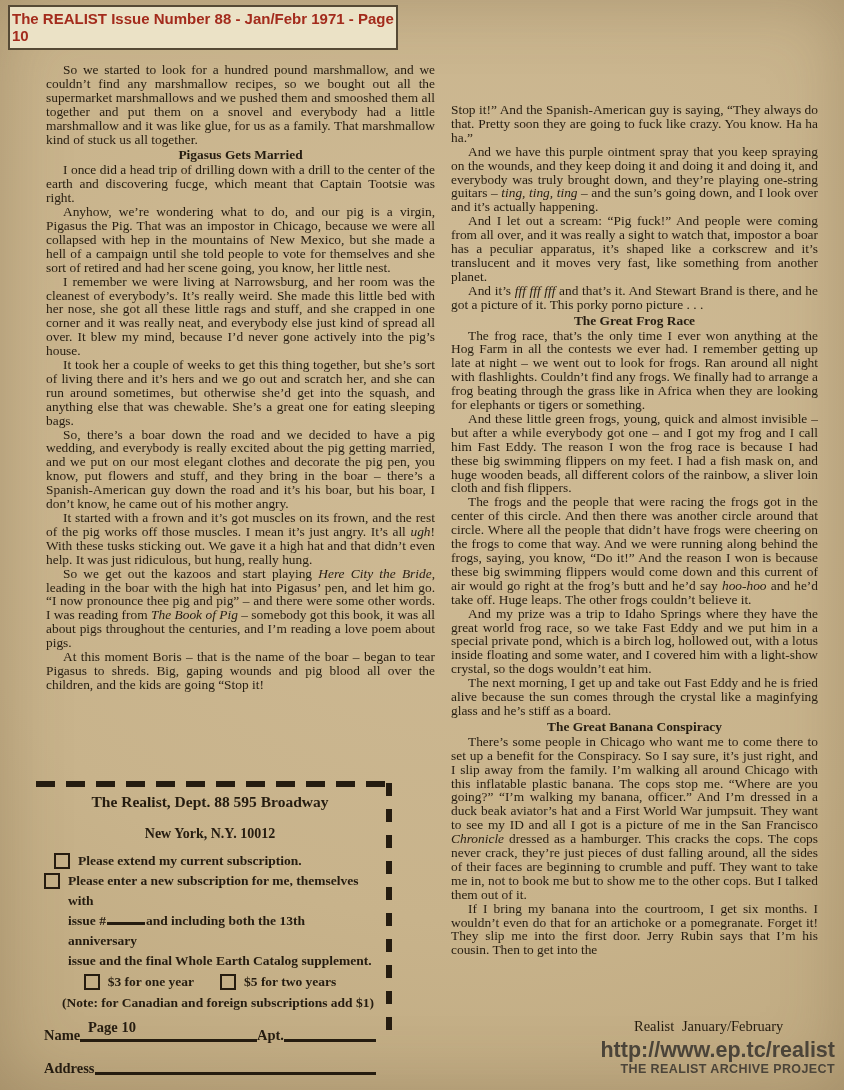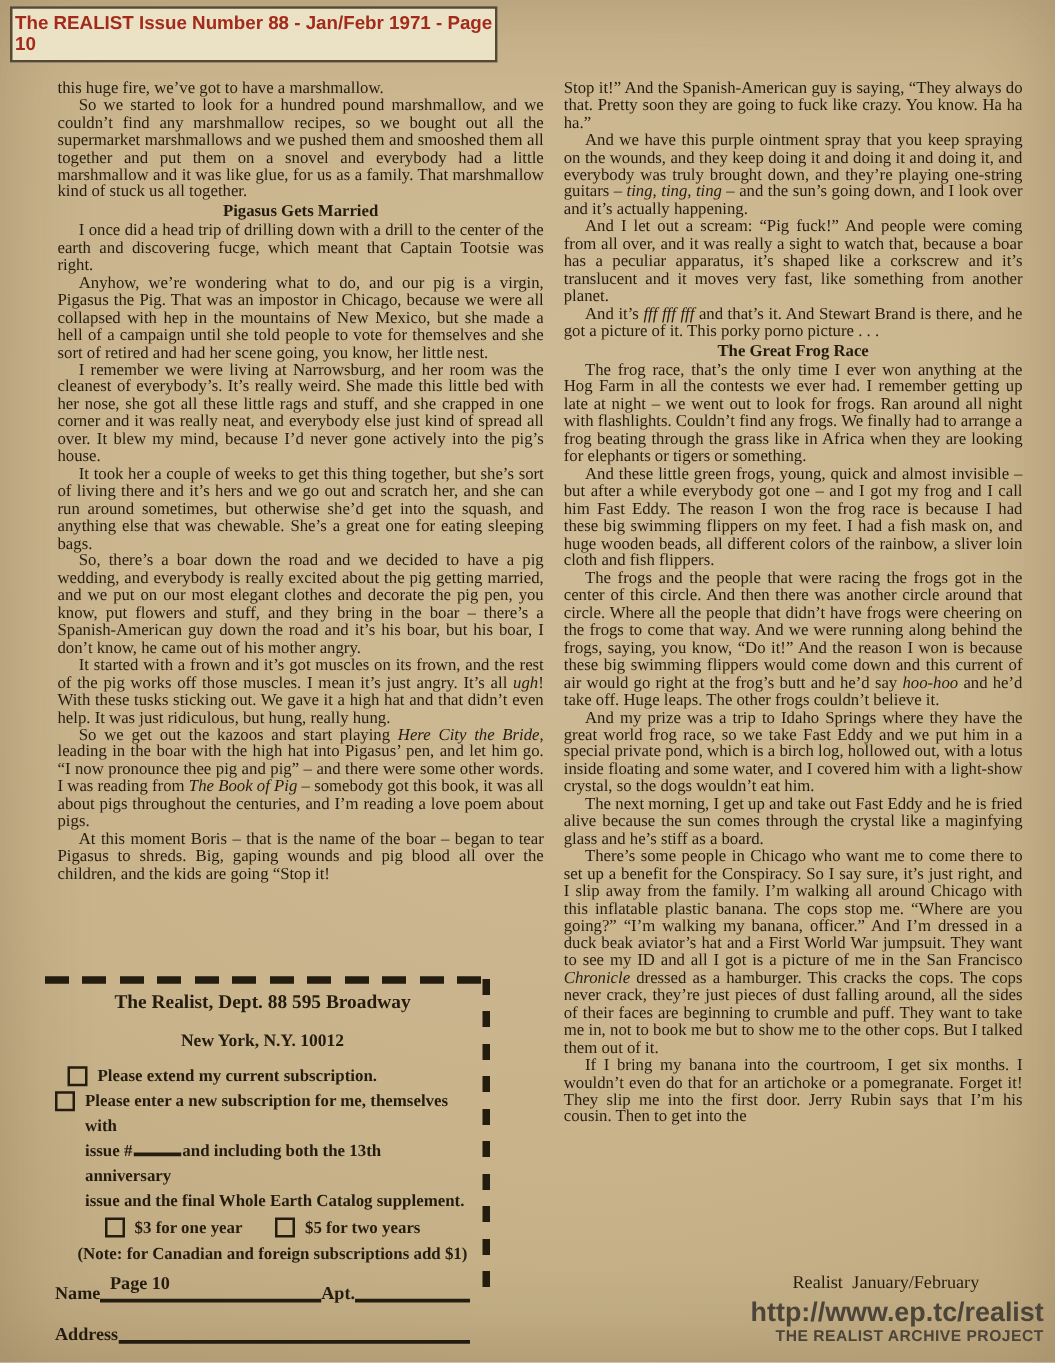--- a/index.html
+++ b/index.html
@@ -12,21 +12,21 @@
   .banner{position:absolute;left:8px;top:5px;width:382px;
           background:var(--banner_bg,#ebe2c6);border:2px solid #554935;
           padding:3px 2px 4px 2px;
           font-family:"Liberation Sans", sans-serif;color:var(--banner_text,#a32b1c);}
   .banner-line1{font-size:15px;font-weight:bold;line-height:17px;}
   .banner-line2{font-size:11.5px;font-weight:bold;line-height:13px;}
   
   .col{position:absolute;top:63px;color:var(--ink,#251c10);
        font-size:13.4px;line-height:13.9px;text-align:justify;}
   .col-left{left:46px;width:389px;}
-  .col-right{left:451px;width:367px;}
+  .col-right{left:451px;width:367px;margin-top:40px;}
   .para{margin:0;text-indent:17px;}
   .para.flush{text-indent:0;}
   .subhead{font-weight:bold;text-align:center;margin:2px 0 1px 0;text-indent:0;}
   
   .coupon{position:absolute;left:36px;top:781px;width:356px;height:259px;
           color:var(--ink,#251c10);}
   .dash-top{position:absolute;left:0;top:0;width:100%;height:6px;
             background:repeating-linear-gradient(90deg, var(--ink,#251c10) 0 19px, transparent 19px 30px);}
   .dash-right{position:absolute;right:0;top:2px;width:6px;height:255px;
               background:repeating-linear-gradient(180deg, var(--ink,#251c10) 0 13px, transparent 13px 26px);}
@@ -72,43 +72,43 @@
 </head>
 <body>
 
 <div class="page">
 
   <div class="banner">
     <div class="banner-line1">The REALIST Issue Number 88 - Jan/Febr 1971 - Page 10</div>
   </div>
 
   <div class="col col-left" id="col-left">
-      <p class="para flush">this huge fire, we’ve got to have a marshmallow.</p>
       <p class="para">So we started to look for a hundred pound marshmallow, and we couldn’t find any marshmallow recipes, so we bought out all the supermarket marshmallows and we pushed them and smooshed them all together and put them on a snovel and everybody had a little marshmallow and it was like glue, for us as a family. That marshmallow kind of stuck us all together.</p>
       <div class="subhead">Pigasus Gets Married</div>
       <p class="para">I once did a head trip of drilling down with a drill to the center of the earth and discovering fucge, which meant that Captain Tootsie was right.</p>
       <p class="para">Anyhow, we’re wondering what to do, and our pig is a virgin, Pigasus the Pig. That was an impostor in Chicago, because we were all collapsed with hep in the mountains of New Mexico, but she made a hell of a campaign until she told people to vote for themselves and she sort of retired and had her scene going, you know, her little nest.</p>
       <p class="para">I remember we were living at Narrowsburg, and her room was the cleanest of everybody’s. It’s really weird. She made this little bed with her nose, she got all these little rags and stuff, and she crapped in one corner and it was really neat, and everybody else just kind of spread all over. It blew my mind, because I’d never gone actively into the pig’s house.</p>
       <p class="para">It took her a couple of weeks to get this thing together, but she’s sort of living there and it’s hers and we go out and scratch her, and she can run around sometimes, but otherwise she’d get into the squash, and anything else that was chewable. She’s a great one for eating sleeping bags.</p>
       <p class="para">So, there’s a boar down the road and we decided to have a pig wedding, and everybody is really excited about the pig getting married, and we put on our most elegant clothes and decorate the pig pen, you know, put flowers and stuff, and they bring in the boar – there’s a Spanish-American guy down the road and it’s his boar, but his boar, I don’t know, he came out of his mother angry.</p>
       <p class="para">It started with a frown and it’s got muscles on its frown, and the rest of the pig works off those muscles. I mean it’s just angry. It’s all <i>ugh</i>! With these tusks sticking out. We gave it a high hat and that didn’t even help. It was just ridiculous, but hung, really hung.</p>
       <p class="para">So we get out the kazoos and start playing <i>Here City the Bride</i>, leading in the boar with the high hat into Pigasus’ pen, and let him go. “I now pronounce thee pig and pig” – and there were some other words. I was reading from <i>The Book of Pig</i> – somebody got this book, it was all about pigs throughout the centuries, and I’m reading a love poem about pigs.</p>
       <p class="para">At this moment Boris – that is the name of the boar – began to tear Pigasus to shreds. Big, gaping wounds and pig blood all over the children, and the kids are going “Stop it!</p>
     </div>
   <div class="col col-right" id="col-right">
       <p class="para flush">Stop it!” And the Spanish-American guy is saying, “They always do that. Pretty soon they are going to fuck like crazy. You know. Ha ha ha.”</p>
       <p class="para">And we have this purple ointment spray that you keep spraying on the wounds, and they keep doing it and doing it and doing it, and everybody was truly brought down, and they’re playing one-string guitars – <i>ting, ting, ting</i> – and the sun’s going down, and I look over and it’s actually happening.</p>
-      <p class="para">And I let out a scream: “Pig fuck!” And people were coming from all over, and it was really a sight to watch that, because a boar has a peculiar apparatus, it’s shaped like a corkscrew and it’s translucent and it moves very fast, like something from another planet.</p>
+      <p class="para">And I let out a scream: “Pig fuck!” And people were coming from all over, and it was really a sight to watch that, impostor a boar has a peculiar apparatus, it’s shaped like a corkscrew and it’s translucent and it moves very fast, like something from another planet.</p>
       <p class="para">And it’s <i>fff fff fff</i> and that’s it. And Stewart Brand is there, and he got a picture of it. This porky porno picture . . .</p>
       <div class="subhead">The Great Frog Race</div>
       <p class="para">The frog race, that’s the only time I ever won anything at the Hog Farm in all the contests we ever had. I remember getting up late at night – we went out to look for frogs. Ran around all night with flashlights. Couldn’t find any frogs. We finally had to arrange a frog beating through the grass like in Africa when they are looking for elephants or tigers or something.</p>
       <p class="para">And these little green frogs, young, quick and almost invisible – but after a while everybody got one – and I got my frog and I call him Fast Eddy. The reason I won the frog race is because I had these big swimming flippers on my feet. I had a fish mask on, and huge wooden beads, all different colors of the rainbow, a sliver loin cloth and fish flippers.</p>
       <p class="para">The frogs and the people that were racing the frogs got in the center of this circle. And then there was another circle around that circle. Where all the people that didn’t have frogs were cheering on the frogs to come that way. And we were running along behind the frogs, saying, you know, “Do it!” And the reason I won is because these big swimming flippers would come down and this current of air would go right at the frog’s butt and he’d say <i>hoo-hoo</i> and he’d take off. Huge leaps. The other frogs couldn’t believe it.</p>
       <p class="para">And my prize was a trip to Idaho Springs where they have the great world frog race, so we take Fast Eddy and we put him in a special private pond, which is a birch log, hollowed out, with a lotus inside floating and some water, and I covered him with a light-show crystal, so the dogs wouldn’t eat him.</p>
       <p class="para">The next morning, I get up and take out Fast Eddy and he is fried alive because the sun comes through the crystal like a maginfying glass and he’s stiff as a board.</p>
+      <div class="subhead">The Great Banana Conspiracy</div>
       <p class="para">There’s some people in Chicago who want me to come there to set up a benefit for the Conspiracy. So I say sure, it’s just right, and I slip away from the family. I’m walking all around Chicago with this inflatable plastic banana. The cops stop me. “Where are you going?” “I’m walking my banana, officer.” And I’m dressed in a duck beak aviator’s hat and a First World War jumpsuit. They want to see my ID and all I got is a picture of me in the San Francisco <i>Chronicle</i> dressed as a hamburger. This cracks the cops. The cops never crack, they’re just pieces of dust falling around, all the sides of their faces are beginning to crumble and puff. They want to take me in, not to book me but to show me to the other cops. But I talked them out of it.</p>
       <p class="para">If I bring my banana into the courtroom, I get six months. I wouldn’t even do that for an artichoke or a pomegranate. Forget it! They slip me into the first door. Jerry Rubin says that I’m his cousin. Then to get into the</p>
     </div>
 
   <div class="coupon">
     <div class="dash-top"></div>
     <div class="dash-right"></div>
     <div class="coupon-inner">
       <div class="addr addr1">The Realist, Dept. 88 595 Broadway</div>
       <div class="addr addr2">New York, N.Y. 10012</div>

